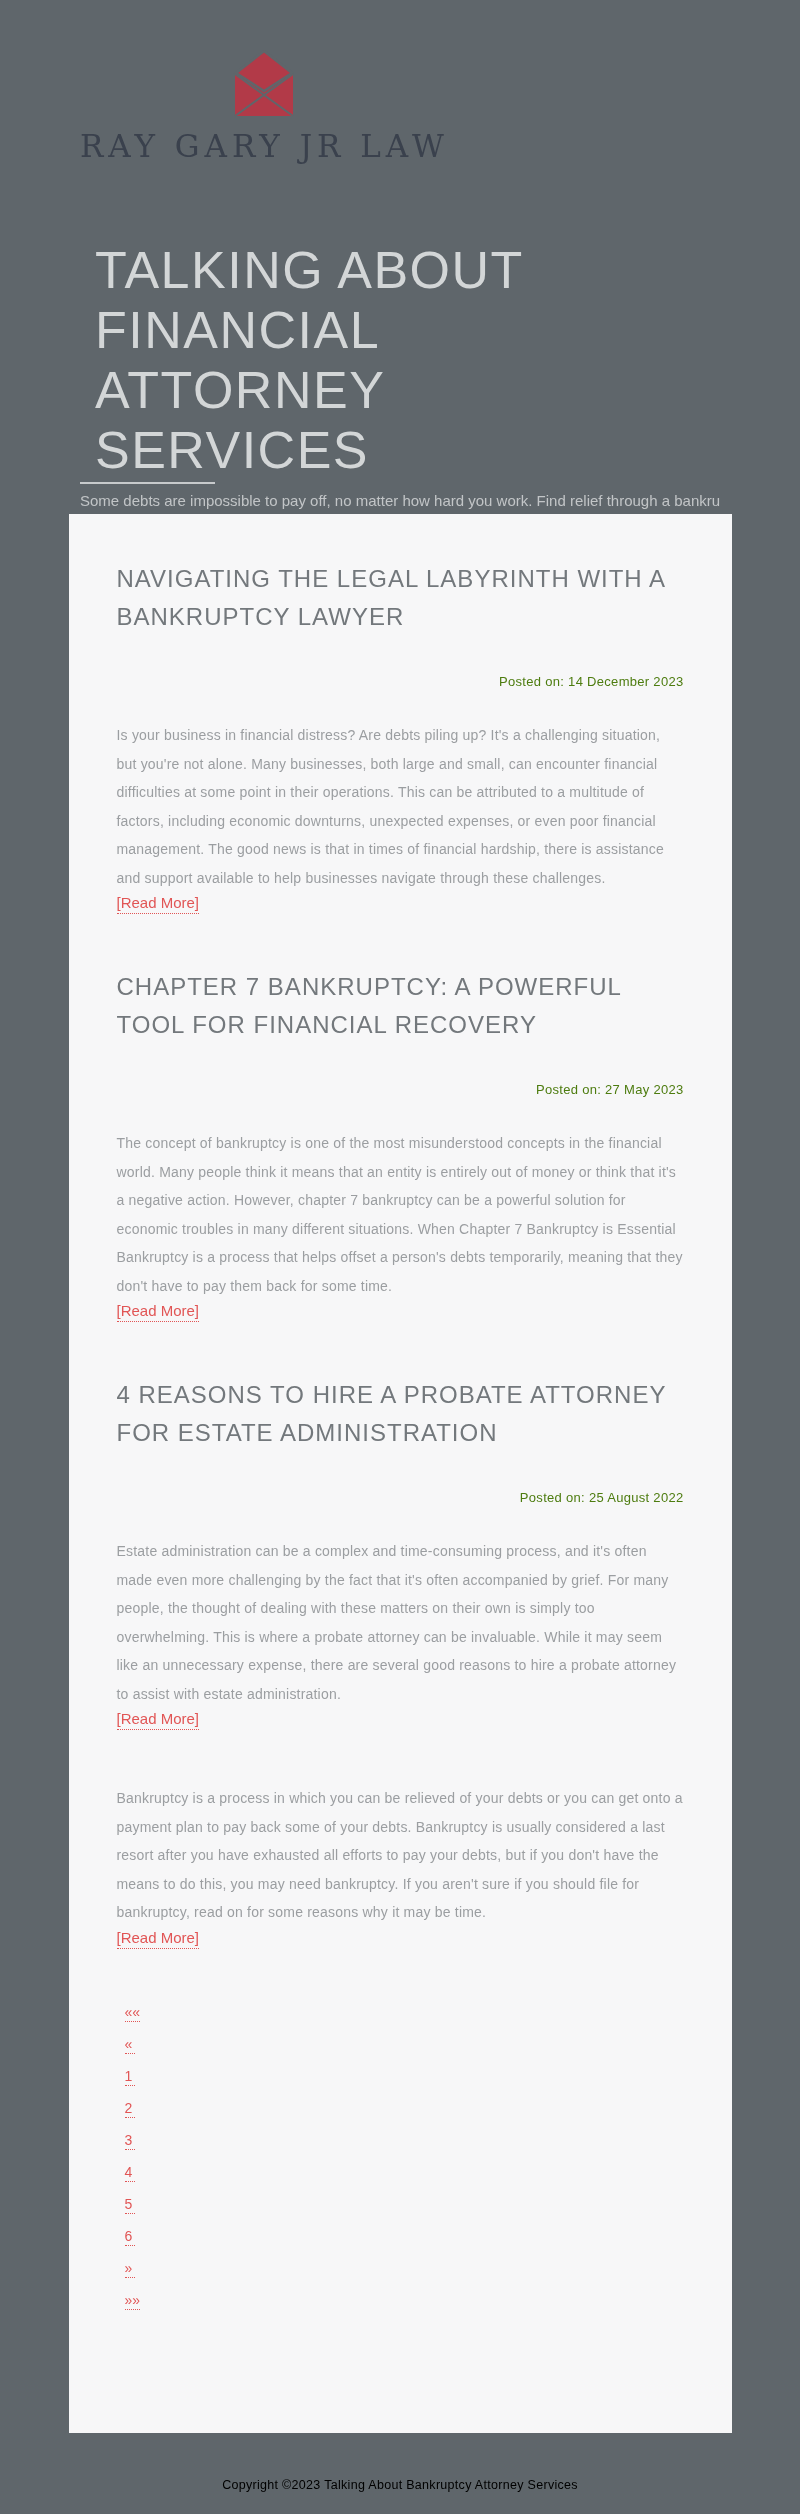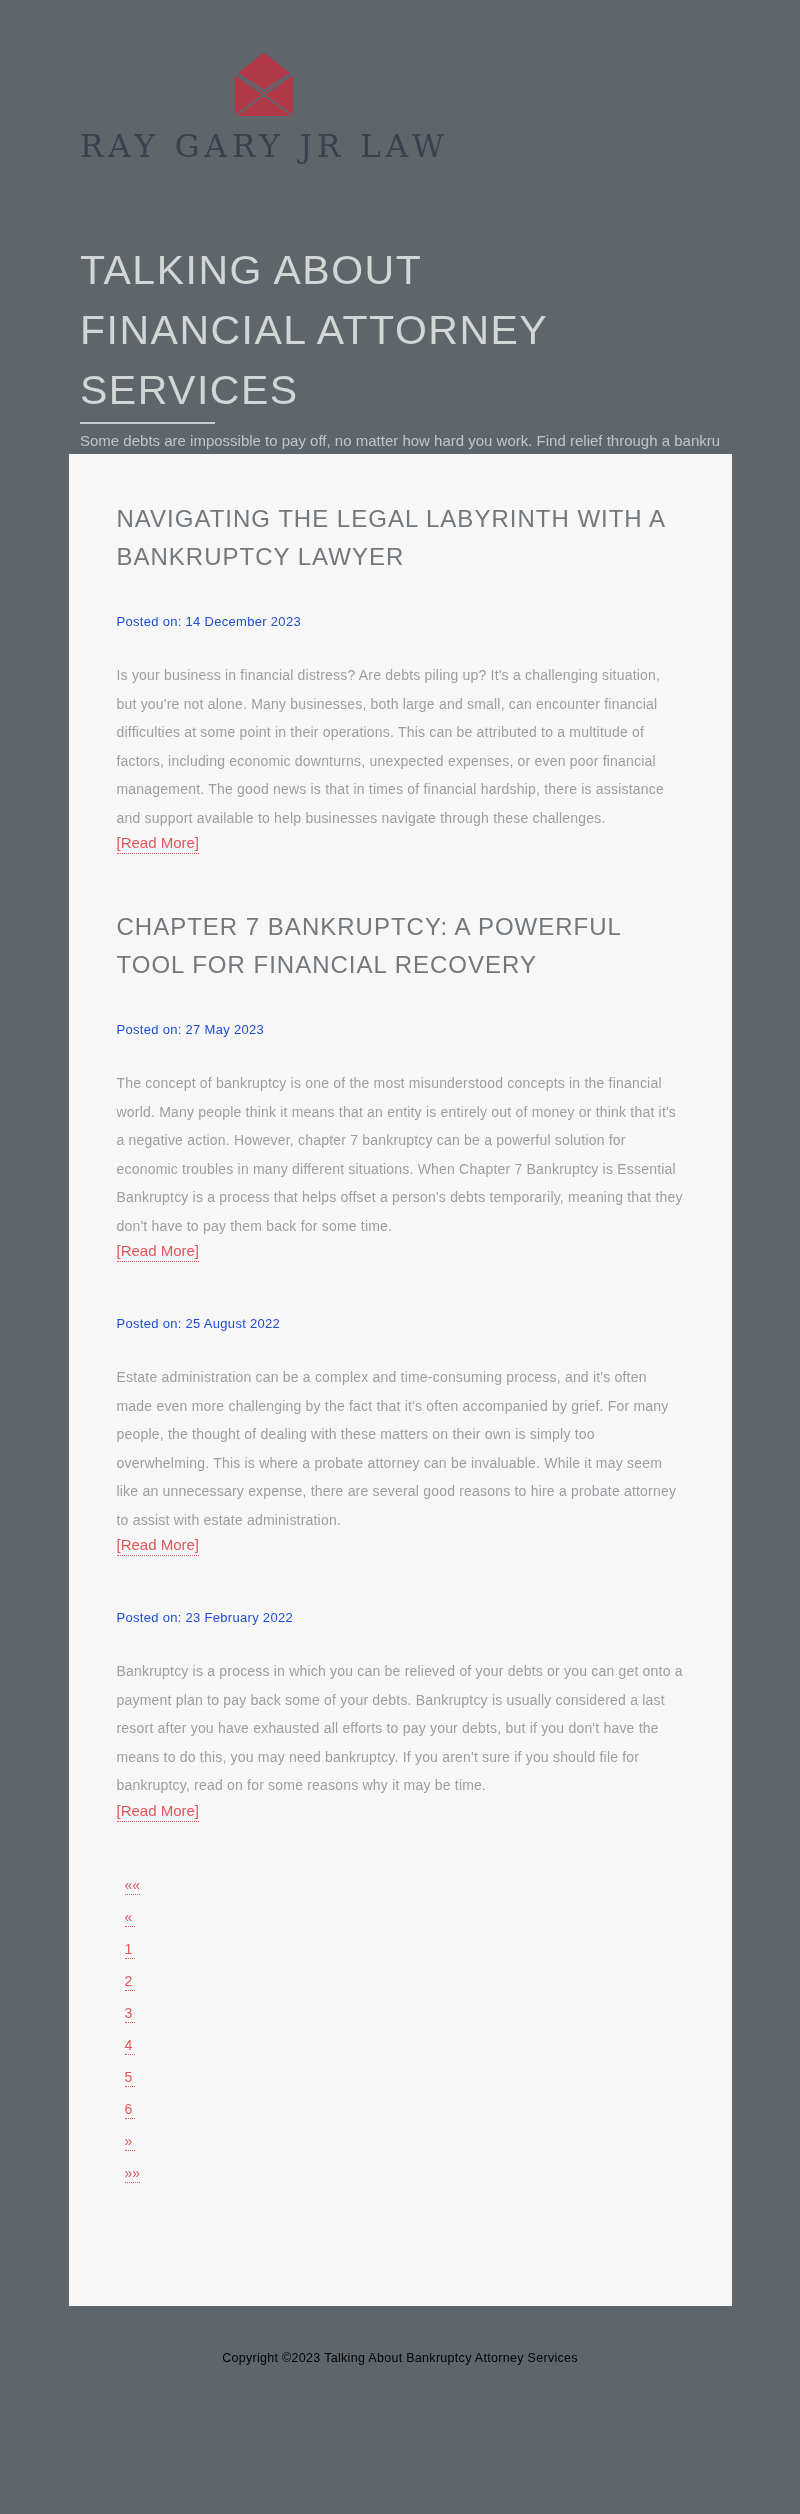--- a/index.html
+++ b/index.html
@@ -29,25 +29,26 @@
     font-size: 31px;
     font-weight: 500;
     letter-spacing: 5px;
     color: #3a414d;
     white-space: nowrap;
     line-height: 44px;
   }
   .site-title {
     margin-top: 72px;
     font-weight: 400;
-    font-size: 41px;
+    font-size: 52px;
     line-height: 60px;
     letter-spacing: 1.5px;
     color: #d3d6d7;
     max-width: 580px;
+    margin-left: 15px;
   }
   .site-title span { display: block; }
   .title-divider {
     margin-top: 2px;
     width: 135px;
     height: 2px;
     background: #c7cacc;
   }
   .tagline {
     margin-top: 7px;
@@ -70,22 +71,23 @@
     font-size: 24px;
     line-height: 38px;
     letter-spacing: 1px;
     color: #73787c;
     max-width: 585px;
     cursor: pointer;
   }
   .post-date {
     margin-top: 38px;
     font-size: 13px;
-    color: #1d4ed8;
+    color: #4d7c0f;
     letter-spacing: 0.3px;
+    text-align: right;
   }
   .post-excerpt {
     margin-top: 32px;
     font-size: 14px;
     line-height: 28.5px;
     color: #9b9ea1;
     letter-spacing: 0.2px;
   }
   .read-more {
     display: inline-block;
@@ -162,27 +164,27 @@
   </article>
 
   <article class="post">
     <h2 class="post-title">CHAPTER 7 BANKRUPTCY: A POWERFUL TOOL FOR FINANCIAL RECOVERY</h2>
     <div class="post-date">Posted on: 27 May 2023</div>
     <p class="post-excerpt">The concept of bankruptcy is one of the most misunderstood concepts in the financial world. Many people think it means that an entity is entirely out of money or think that it's a negative action. However, chapter 7 bankruptcy can be a powerful solution for economic troubles in many different situations. When Chapter 7 Bankruptcy is Essential  Bankruptcy is a process that helps offset a person's debts temporarily, meaning that they don't have to pay them back for some time.</p>
     <a class="read-more">[Read More]</a>
   </article>
 
   <article class="post">
+    <h2 class="post-title">4 REASONS TO HIRE A PROBATE ATTORNEY FOR ESTATE ADMINISTRATION</h2>
     <div class="post-date">Posted on: 25 August 2022</div>
     <p class="post-excerpt">Estate administration can be a complex and time-consuming process, and it's often made even more challenging by the fact that it's often accompanied by grief. For many people, the thought of dealing with these matters on their own is simply too overwhelming. This is where a probate attorney can be invaluable. While it may seem like an unnecessary expense, there are several good reasons to hire a probate attorney to assist with estate administration.</p>
     <a class="read-more">[Read More]</a>
   </article>
 
   <article class="post">
-    <div class="post-date">Posted on: 23 February 2022</div>
     <p class="post-excerpt">Bankruptcy is a process in which you can be relieved of your debts or you can get onto a payment plan to pay back some of your debts. Bankruptcy is usually considered a last resort after you have exhausted all efforts to pay your debts, but if you don't have the means to do this, you may need bankruptcy. If you aren't sure if you should file for bankruptcy, read on for some reasons why it may be time.</p>
     <a class="read-more">[Read More]</a>
   </article>
 
   <ul class="pagination">
     <li><a class="page-link">««</a></li>
     <li><a class="page-link">«</a></li>
     <li><a class="page-link">1</a></li>
     <li><a class="page-link">2</a></li>
     <li><a class="page-link">3</a></li>

